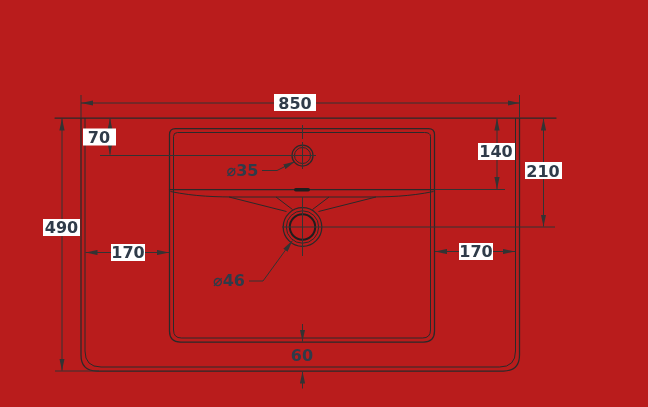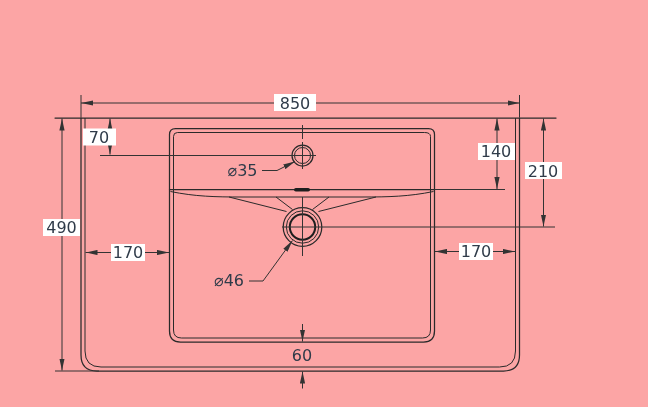--- a/index.html
+++ b/index.html
@@ -4,23 +4,24 @@
 <style>
   html, body {
     margin: 0;
     padding: 0;
     background: #ffffff;
   }
   .stage {
     position: relative;
     width: 648px;
     height: 407px;
-    background: #fca5a5;
+    background: #b91c1c;
     overflow: hidden;
     font-family: "DejaVu Sans", "Liberation Sans", sans-serif;
+    font-weight: bold;
   }
   svg { display: block; }
   .edge {
     fill: none;
     stroke: #2a2a2a;
     stroke-width: 1.25;
     stroke-linecap: round;
   }
   .edge-thin {
     fill: none;

